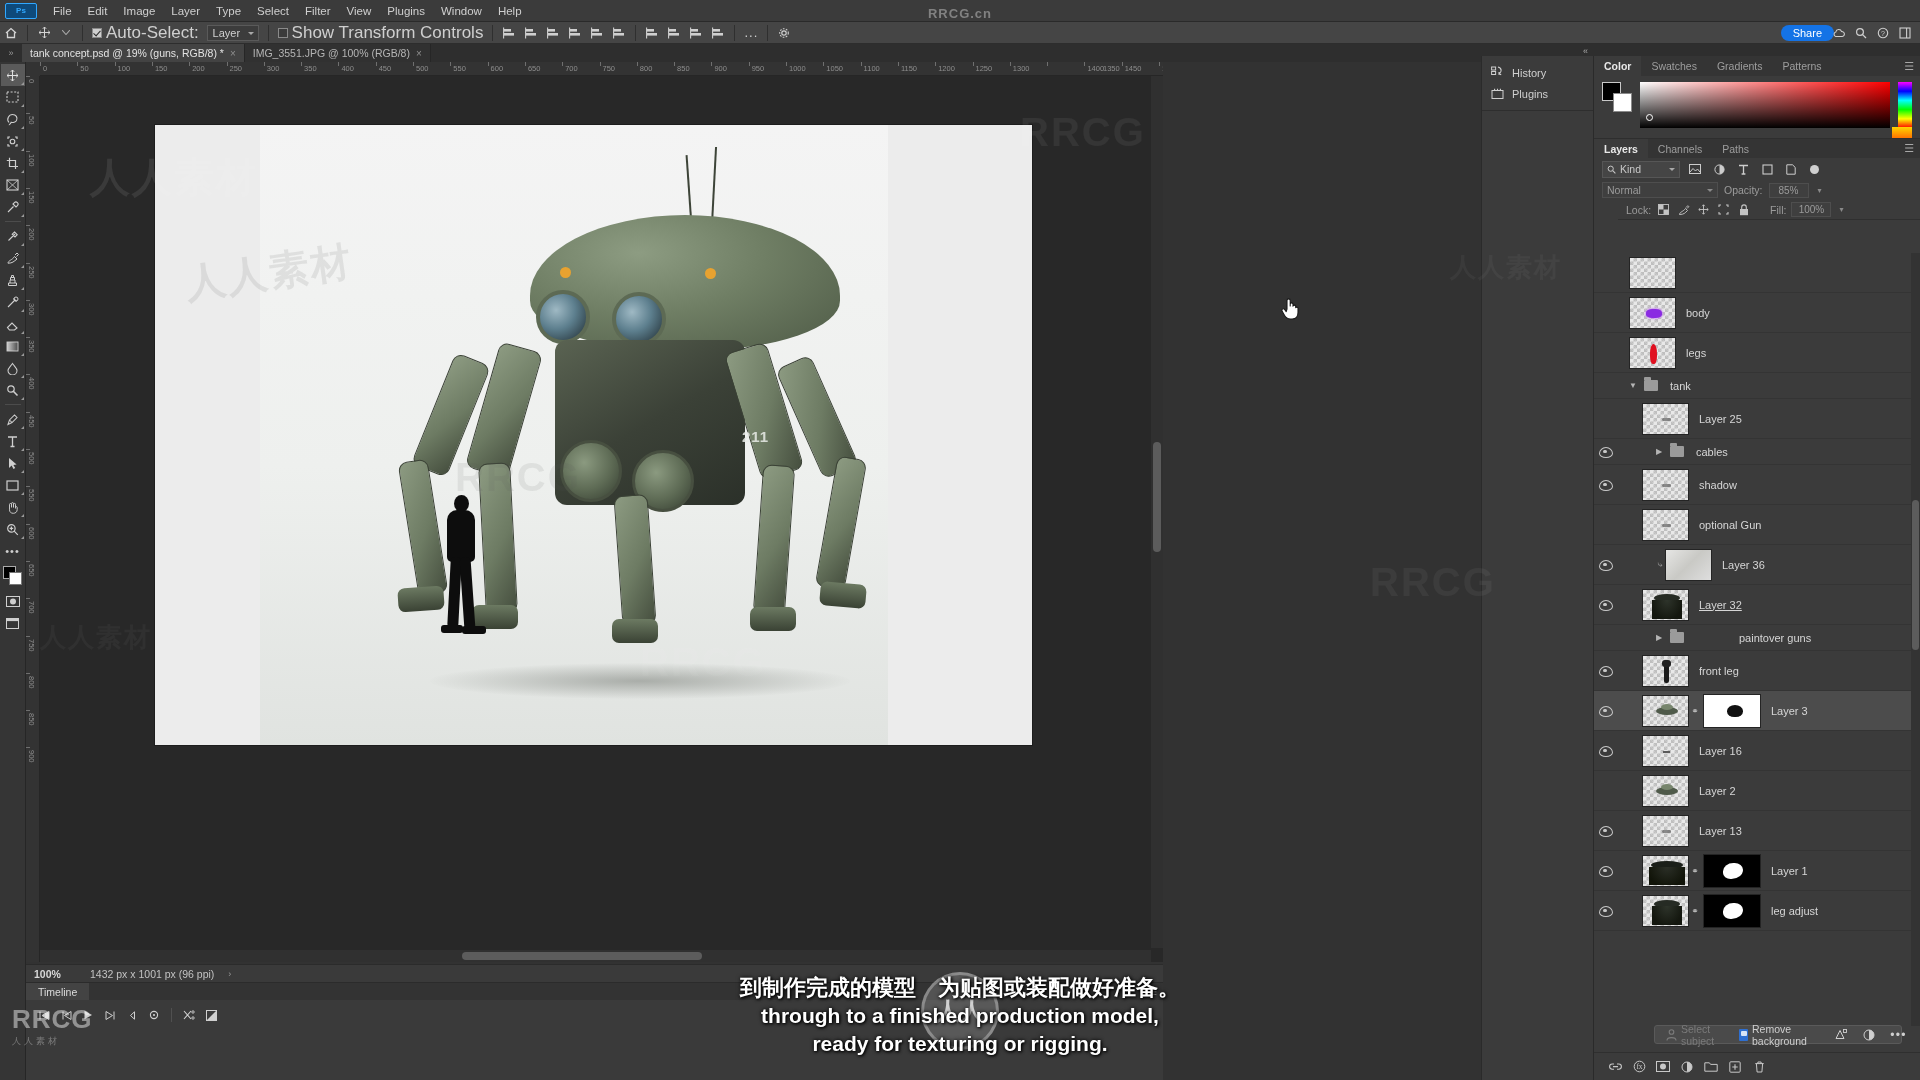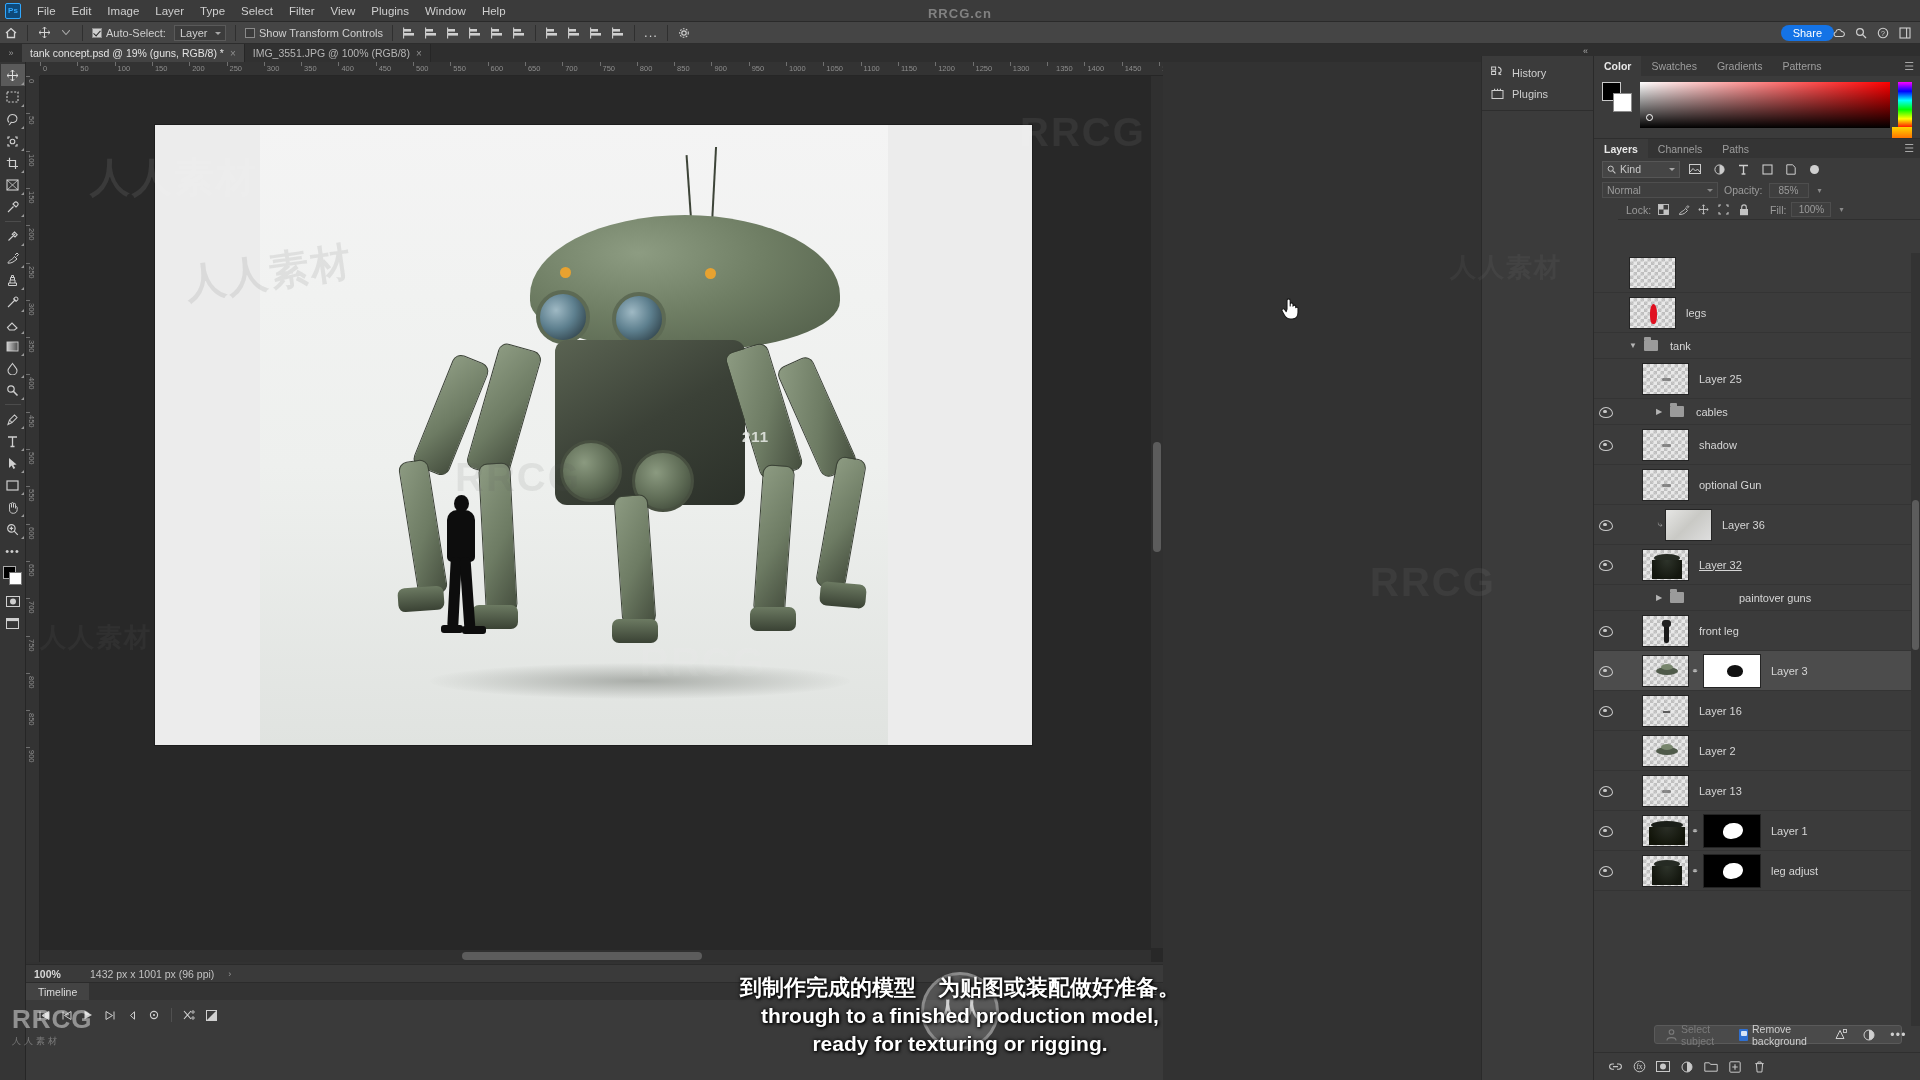--- a/index.html
+++ b/index.html
@@ -13,21 +13,21 @@
   }
   .app { position:relative; width:1920px; height:1080px; }
 
   
   .menubar {
     position:absolute; left:0; top:0; width:1920px; height:22px;
     background:#3b3b3b; display:flex; align-items:center;
     border-bottom:1px solid #2a2a2a;
   }
   .ps-logo {
-    width:16px; height:16px; margin-left:5px; margin-right:8px;
+    width:32px; height:16px; margin-left:5px; margin-right:8px;
     background:#0e4a7b; border:1px solid #31a8ff; border-radius:2px;
     color:#31a8ff; font-size:8px; font-weight:bold;
     display:flex; align-items:center; justify-content:center;
   }
   .menu-item { padding:0 8px; line-height:22px; font-size:11.5px; color:#cfcfcf; cursor:default; }
   .watermark-top {
     position:absolute; left:50%; transform:translateX(-50%); top:6px;
     color:#8e8e8e; font-size:13px; letter-spacing:1px; font-weight:bold; opacity:.85;
   }
 
@@ -39,21 +39,21 @@
   }
   .ob-ic { width:22px; height:20px; display:flex; align-items:center; justify-content:center; color:#d0d0d0; }
   .ob-sep { width:1px; height:16px; background:#2f2f2f; margin:0 5px; }
   .ob-chk { display:flex; align-items:center; gap:4px; padding:0 4px; }
   .chkbox { width:10px; height:10px; border:1px solid #8a8a8a; background:#3b3b3b; display:inline-block; position:relative; }
   .chkbox.on { background:#cfcfcf; }
   .chkbox.on::after {
     content:""; position:absolute; left:2px; top:0px; width:3px; height:6px;
     border:solid #2a2a2a; border-width:0 1.6px 1.6px 0; transform:rotate(42deg);
   }
-  .ob-label { font-size:11px; color:#cfcfcf; white-space:nowrap; }
+  .ob-label { font-size:17px; color:#cfcfcf; white-space:nowrap; }
   .ob-select {
     height:16px; min-width:52px; background:#3c3c3c; border:1px solid #5a5a5a;
     color:#d0d0d0; font-size:11px; display:flex; align-items:center;
     padding:0 12px 0 5px; position:relative; margin:0 4px;
   }
   .ob-select::after {
     content:""; position:absolute; right:4px; top:6px;
     border-left:3px solid transparent; border-right:3px solid transparent; border-top:3.5px solid #a8a8a8;
   }
   .share-btn {
@@ -761,21 +761,21 @@
         <div class="rlabel" style="left: 823.6px;">1100</div>
         <div class="rtick" style="left: 857.9px;"></div>
         <div class="rlabel" style="left: 860.9px;">1150</div>
         <div class="rtick" style="left: 895.2px;"></div>
         <div class="rlabel" style="left: 898.2px;">1200</div>
         <div class="rtick" style="left: 932.5px;"></div>
         <div class="rlabel" style="left: 935.5px;">1250</div>
         <div class="rtick" style="left: 969.8px;"></div>
         <div class="rlabel" style="left: 972.8px;">1300</div>
         <div class="rtick" style="left: 1007.1px;"></div>
-        <div class="rlabel" style="left: 1016px;">1350</div>
+        <div class="rlabel" style="left: 1063px;">1350</div>
         <div class="rtick" style="left: 1044.4px;"></div>
         <div class="rlabel" style="left: 1047.4px;">1400</div>
         <div class="rtick" style="left: 1081.7px;"></div>
         <div class="rlabel" style="left: 1084.7px;">1450</div>
         <div class="rtick" style="left: 1119px;"></div>
         <div class="rlabel" style="left: 1122px;">1500</div>
       </div>
     <div class="ruler-v" id="ruler-v">
         <div class="rtickv" style="top: 0px;"></div>
         <div class="rlabelv" style="top: 3px;">0</div>
@@ -1075,20 +1075,28 @@
         <div class="layer-row">
           <div class="lr-eye"></div>
           <div style="width:13px;flex:none;"></div>
           <div class="lr-thumb"></div>
           <span class="lr-name"></span>
         </div>
         <div class="layer-row">
           <div class="lr-eye"></div>
           <div style="width:13px;flex:none;"></div>
           <div class="lr-thumb">
+            <div class="thumb-blob" style="left:16px;top:11px;width:16px;height:9px;background:#8a2be2;border-radius:40%;box-shadow:0 0 2px 1px rgba(200,120,255,.6);"></div>
+          </div>
+          <span class="lr-name">body</span>
+        </div>
+        <div class="layer-row">
+          <div class="lr-eye"></div>
+          <div style="width:13px;flex:none;"></div>
+          <div class="lr-thumb">
             <div class="thumb-blob" style="left:20px;top:6px;width:7px;height:20px;background:#e01020;border-radius:48% 48% 40% 40%;"></div>
           </div>
           <span class="lr-name">legs</span>
         </div>
         <div class="layer-row lr-group">
           <div class="lr-eye" style="height:26px;"></div>
           <div style="width:0px;flex:none;"></div>
           <span class="grp-arrow">▼</span>
           <span class="folder-ic"></span>
           <span class="lr-name" style="padding-left:6px;">tank</span>

